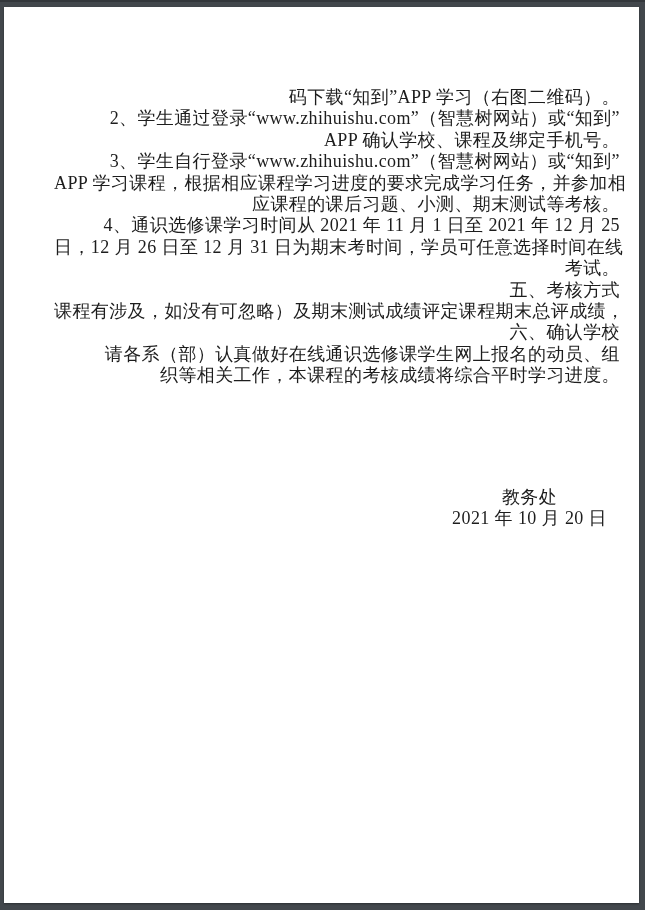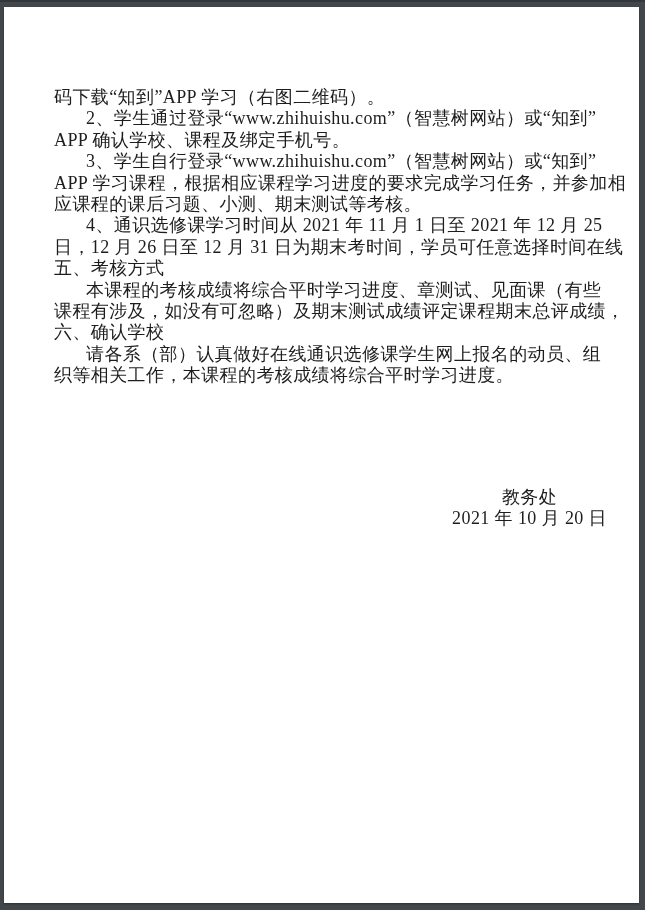--- a/index.html
+++ b/index.html
@@ -40,20 +40,21 @@
   .text-block {
     position: absolute;
     left: 50px;
     top: 80px;          
     width: 566px;
     color: var(--ink);
     font-size: 18px;
     line-height: 21.4px;
     letter-spacing: 0.4px;
     white-space: nowrap;
+    text-align: right;
   }
   .line {
     height: 21.4px;
   }
   .line.indent {
     padding-left: 32px;
   }
   .signature {
     position: absolute;
     right: 32px;
@@ -73,22 +74,22 @@
   <div class="paper">
     <div class="text-block">
         <div class="line">码下载“知到”APP 学习（右图二维码）。</div>
         <div class="line indent">2、学生通过登录“www.zhihuishu.com”（智慧树网站）或“知到”</div>
         <div class="line">APP 确认学校、课程及绑定手机号。</div>
         <div class="line indent">3、学生自行登录“www.zhihuishu.com”（智慧树网站）或“知到”</div>
         <div class="line">APP 学习课程，根据相应课程学习进度的要求完成学习任务，并参加相</div>
         <div class="line">应课程的课后习题、小测、期末测试等考核。</div>
         <div class="line indent">4、通识选修课学习时间从 2021 年 11 月 1 日至 2021 年 12 月 25</div>
         <div class="line">日，12 月 26 日至 12 月 31 日为期末考时间，学员可任意选择时间在线</div>
+        <div class="line">考试。</div>
         <div class="line">五、考核方式</div>
-        <div class="line indent">本课程的考核成绩将综合平时学习进度、章测试、见面课（有些</div>
         <div class="line">课程有涉及，如没有可忽略）及期末测试成绩评定课程期末总评成绩，</div>
         <div class="line">六、确认学校</div>
         <div class="line indent">请各系（部）认真做好在线通识选修课学生网上报名的动员、组</div>
         <div class="line">织等相关工作，本课程的考核成绩将综合平时学习进度。</div>
       </div>
     <div class="signature">
       <div>教务处</div>
       <div>2021 年 10 月 20 日</div>
     </div>
   </div>

